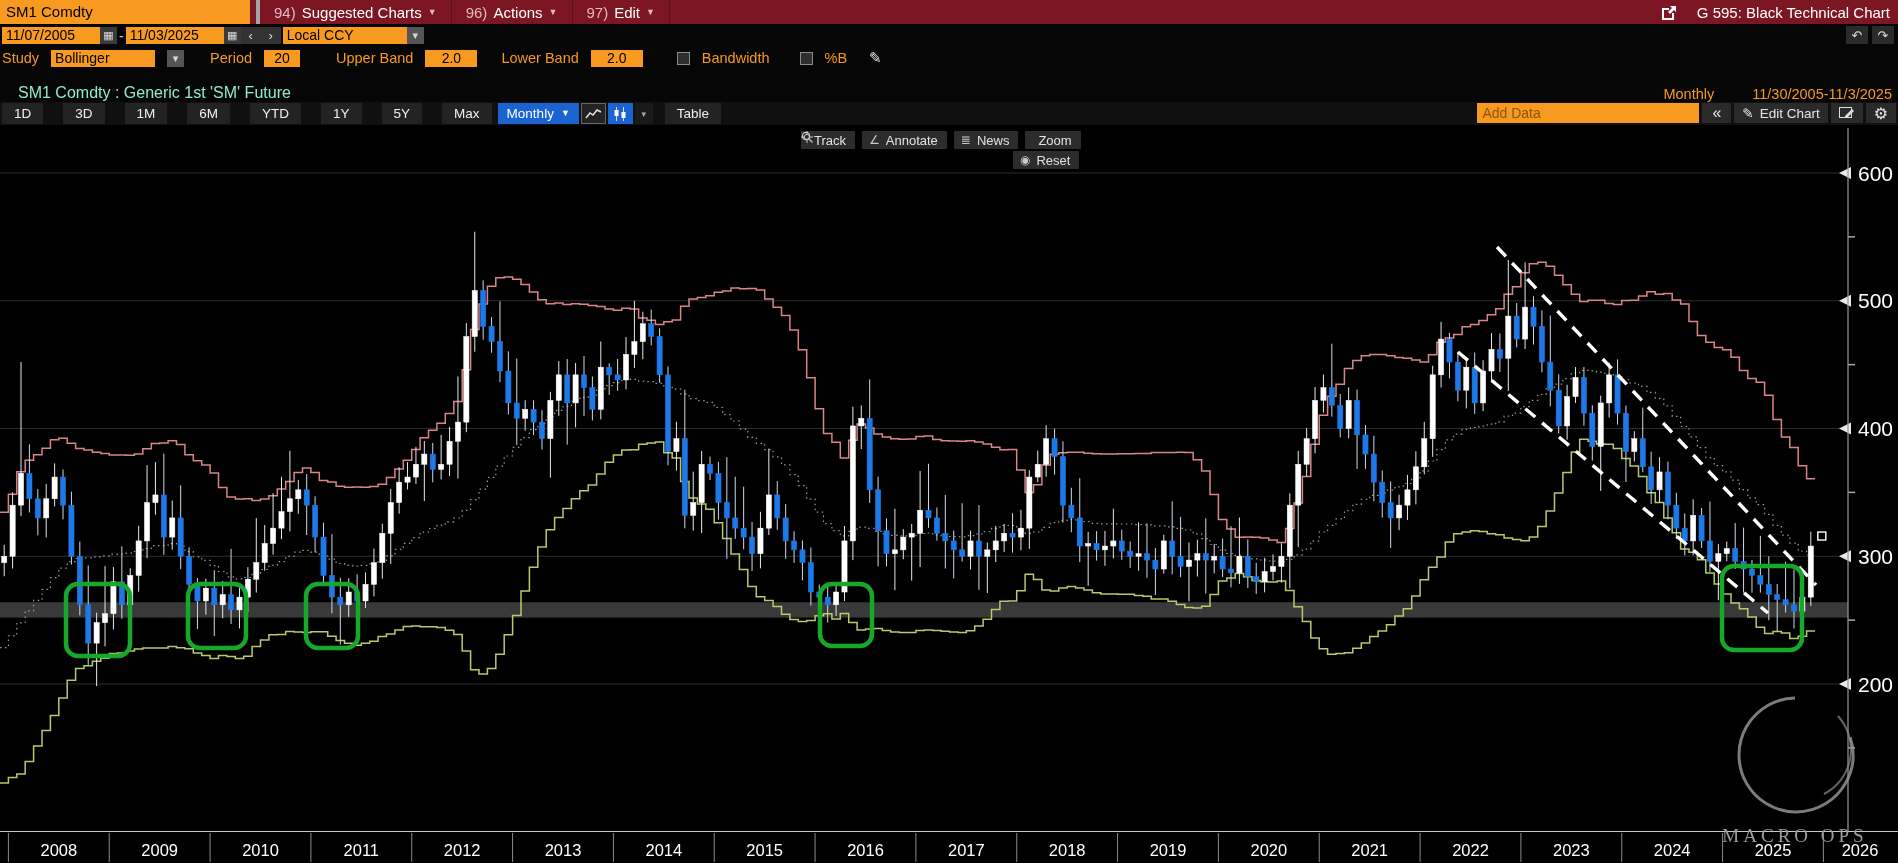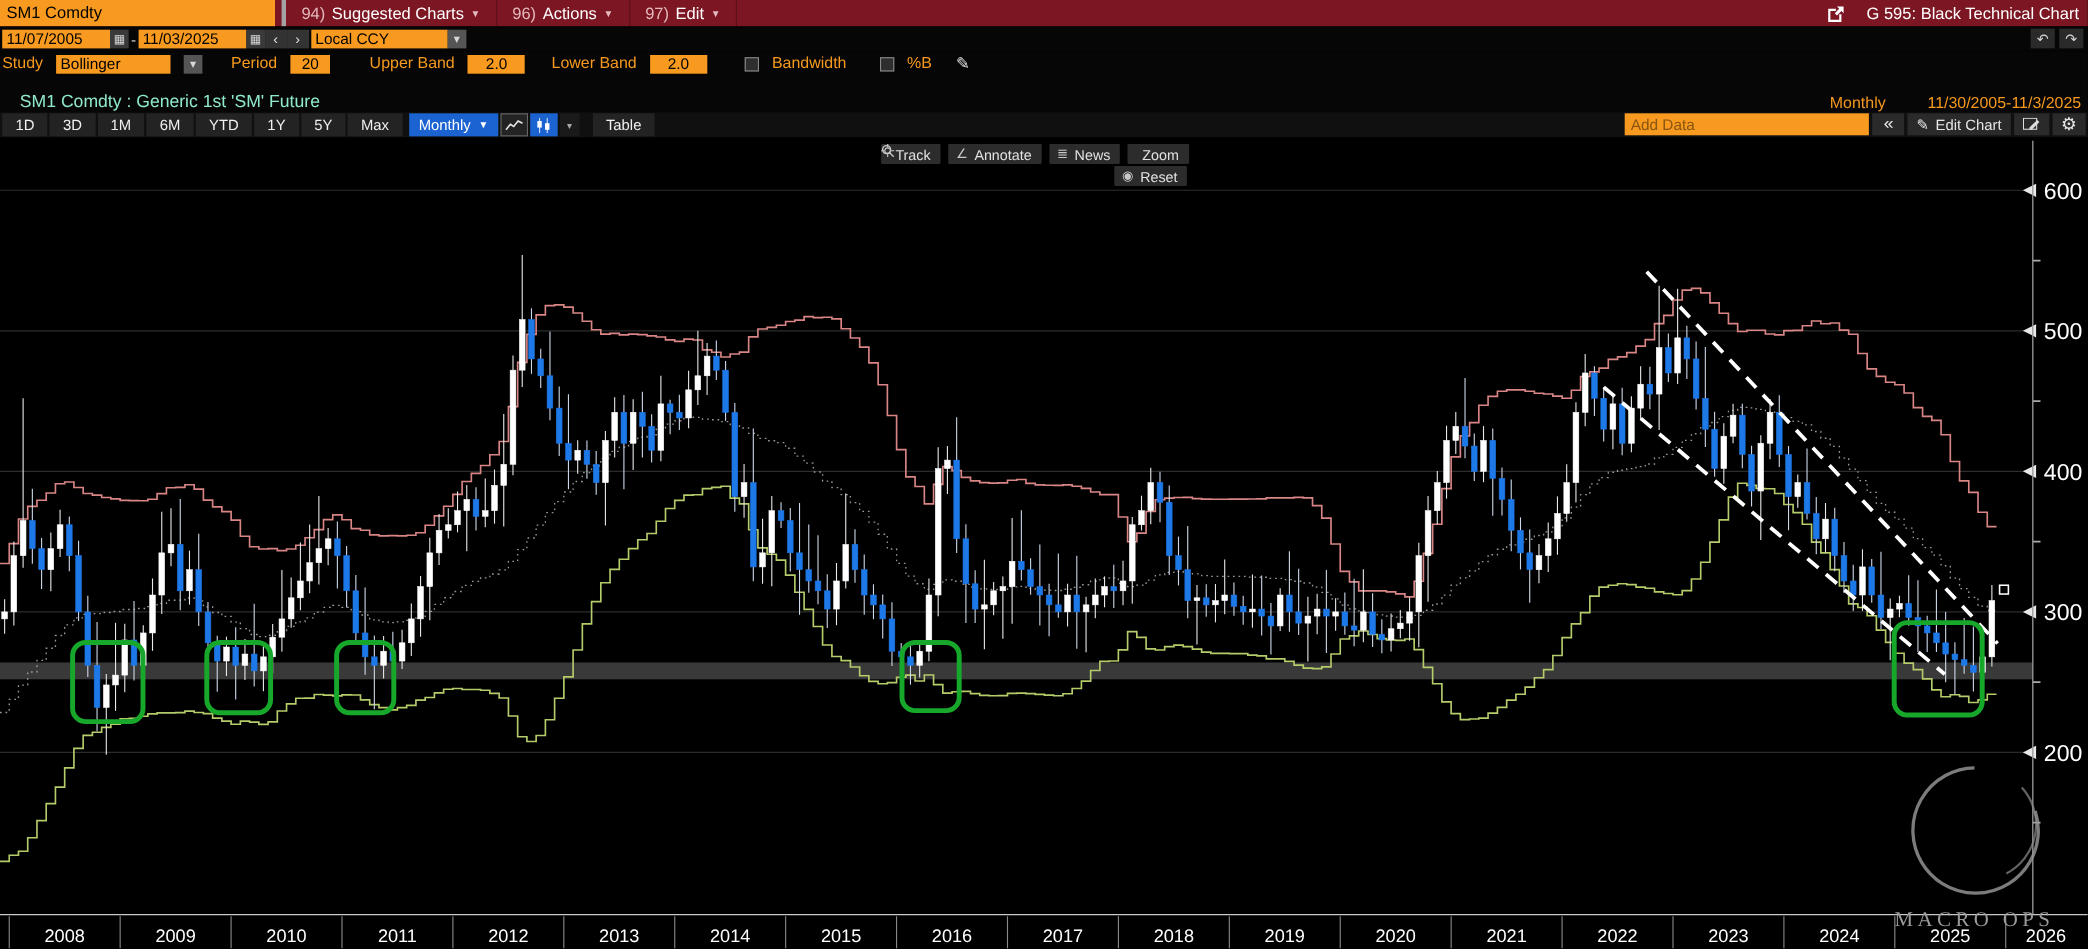--- a/index.html
+++ b/index.html
@@ -127,21 +127,21 @@
 
   <div class="r4">
     <span class="sec">SM1 Comdty : Generic 1st 'SM' Future</span>
     <span class="right">
       <span>Monthly</span>
       <span>11/30/2005-11/3/2025</span>
     </span>
   </div>
 
   <div class="r5">
-    <div id="rangetabs" style="display:flex;gap:2px;text-align:center;">
+    <div id="rangetabs" style="display:flex;gap:20px;text-align:center;">
         <span class="tab">1D</span>
         <span class="tab">3D</span>
         <span class="tab">1M</span>
         <span class="tab">6M</span>
         <span class="tab">YTD</span>
         <span class="tab">1Y</span>
         <span class="tab">5Y</span>
         <span class="tab">Max</span>
       </div>
     <div class="dd-blue">

